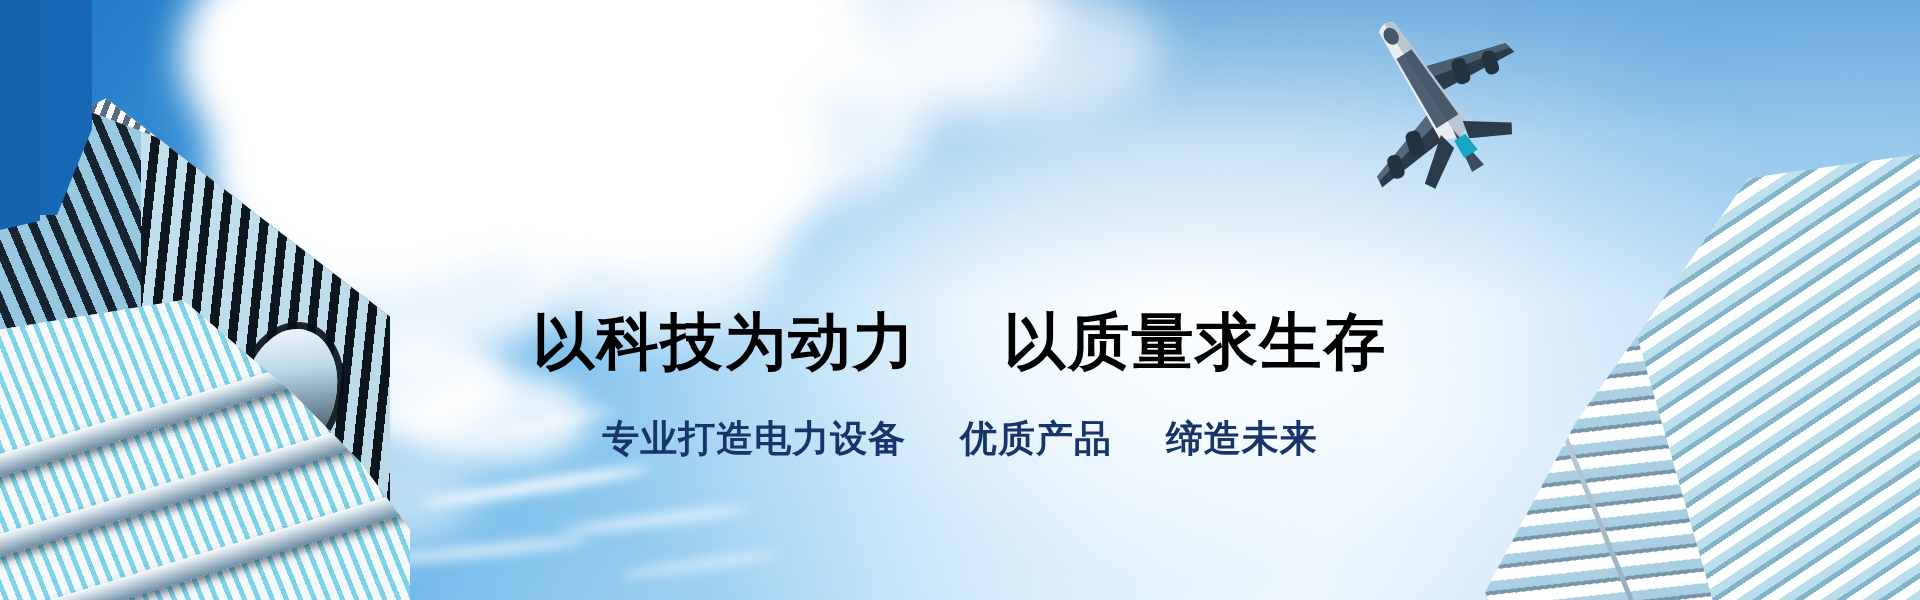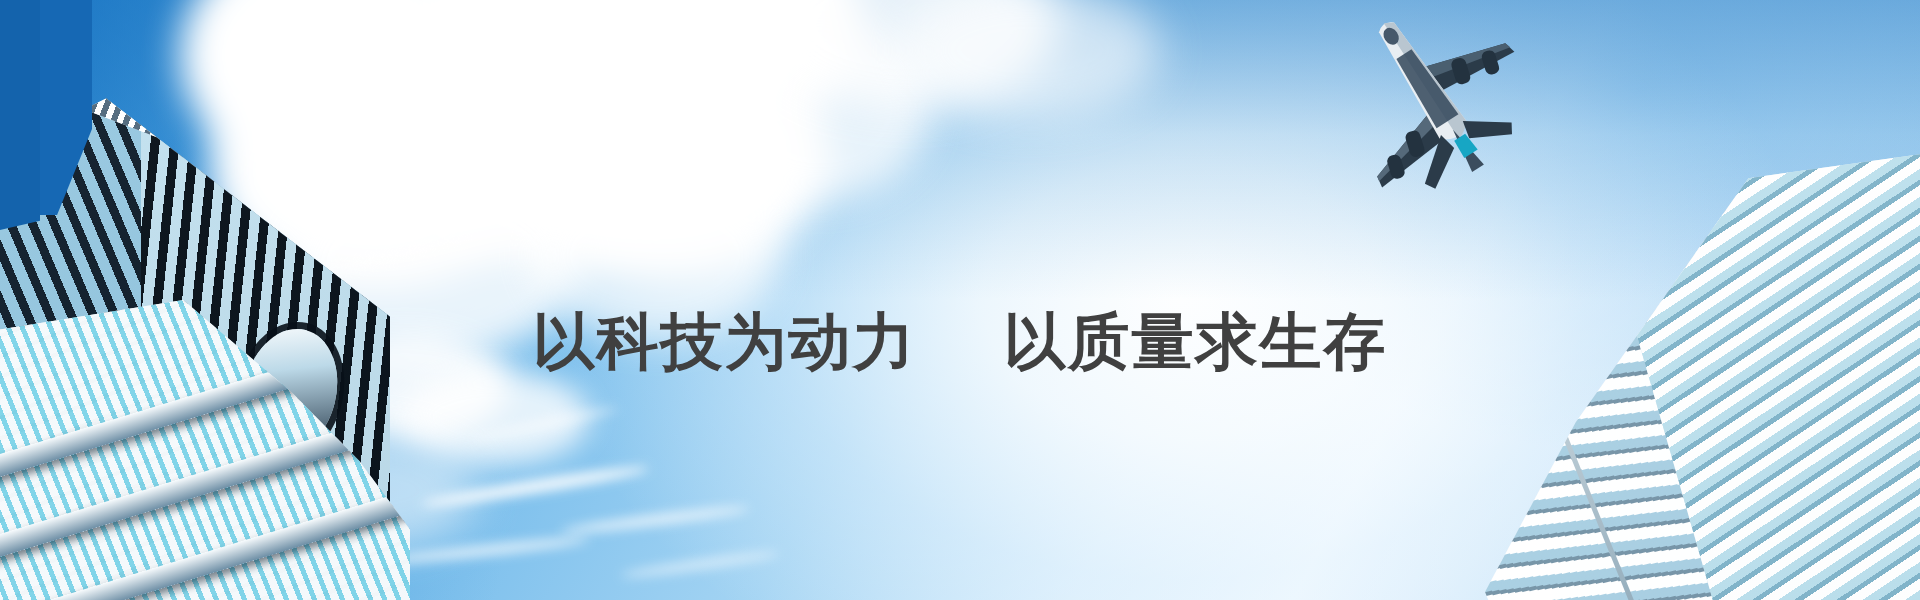--- a/index.html
+++ b/index.html
@@ -168,21 +168,21 @@
 
   
   .plane{position:absolute;left:1330px;top:5px;width:210px;height:195px;}
 
   
   .headline{
     position:absolute;left:0;top:311px;width:1920px;
     text-align:center;
     font-size:62px;line-height:1;
     font-weight:700;
-    color:#404040;
+    color:#000000;
     letter-spacing:2px;
     white-space:nowrap;
     font-family:"DejaVu Sans","Liberation Sans",sans-serif;
   }
   .headline .gap{display:inline-block;width:40px;}
   .subline{
     position:absolute;left:0;top:420px;width:1920px;
     text-align:center;
     font-size:37px;line-height:1;
     font-weight:700;
@@ -286,14 +286,21 @@
       </g>
     </svg>
   </div>
 
   <div class="headline">
     <span>以科技为动力</span>
     <span class="gap"></span>
     <span>以质量求生存</span>
   </div>
 
+  <div class="subline">
+    <span>专业打造电力设备</span>
+    <span class="gap"></span>
+    <span>优质产品</span>
+    <span class="gap"></span>
+    <span>缔造未来</span>
+  </div>
 
 </div>
 
 </body></html>

